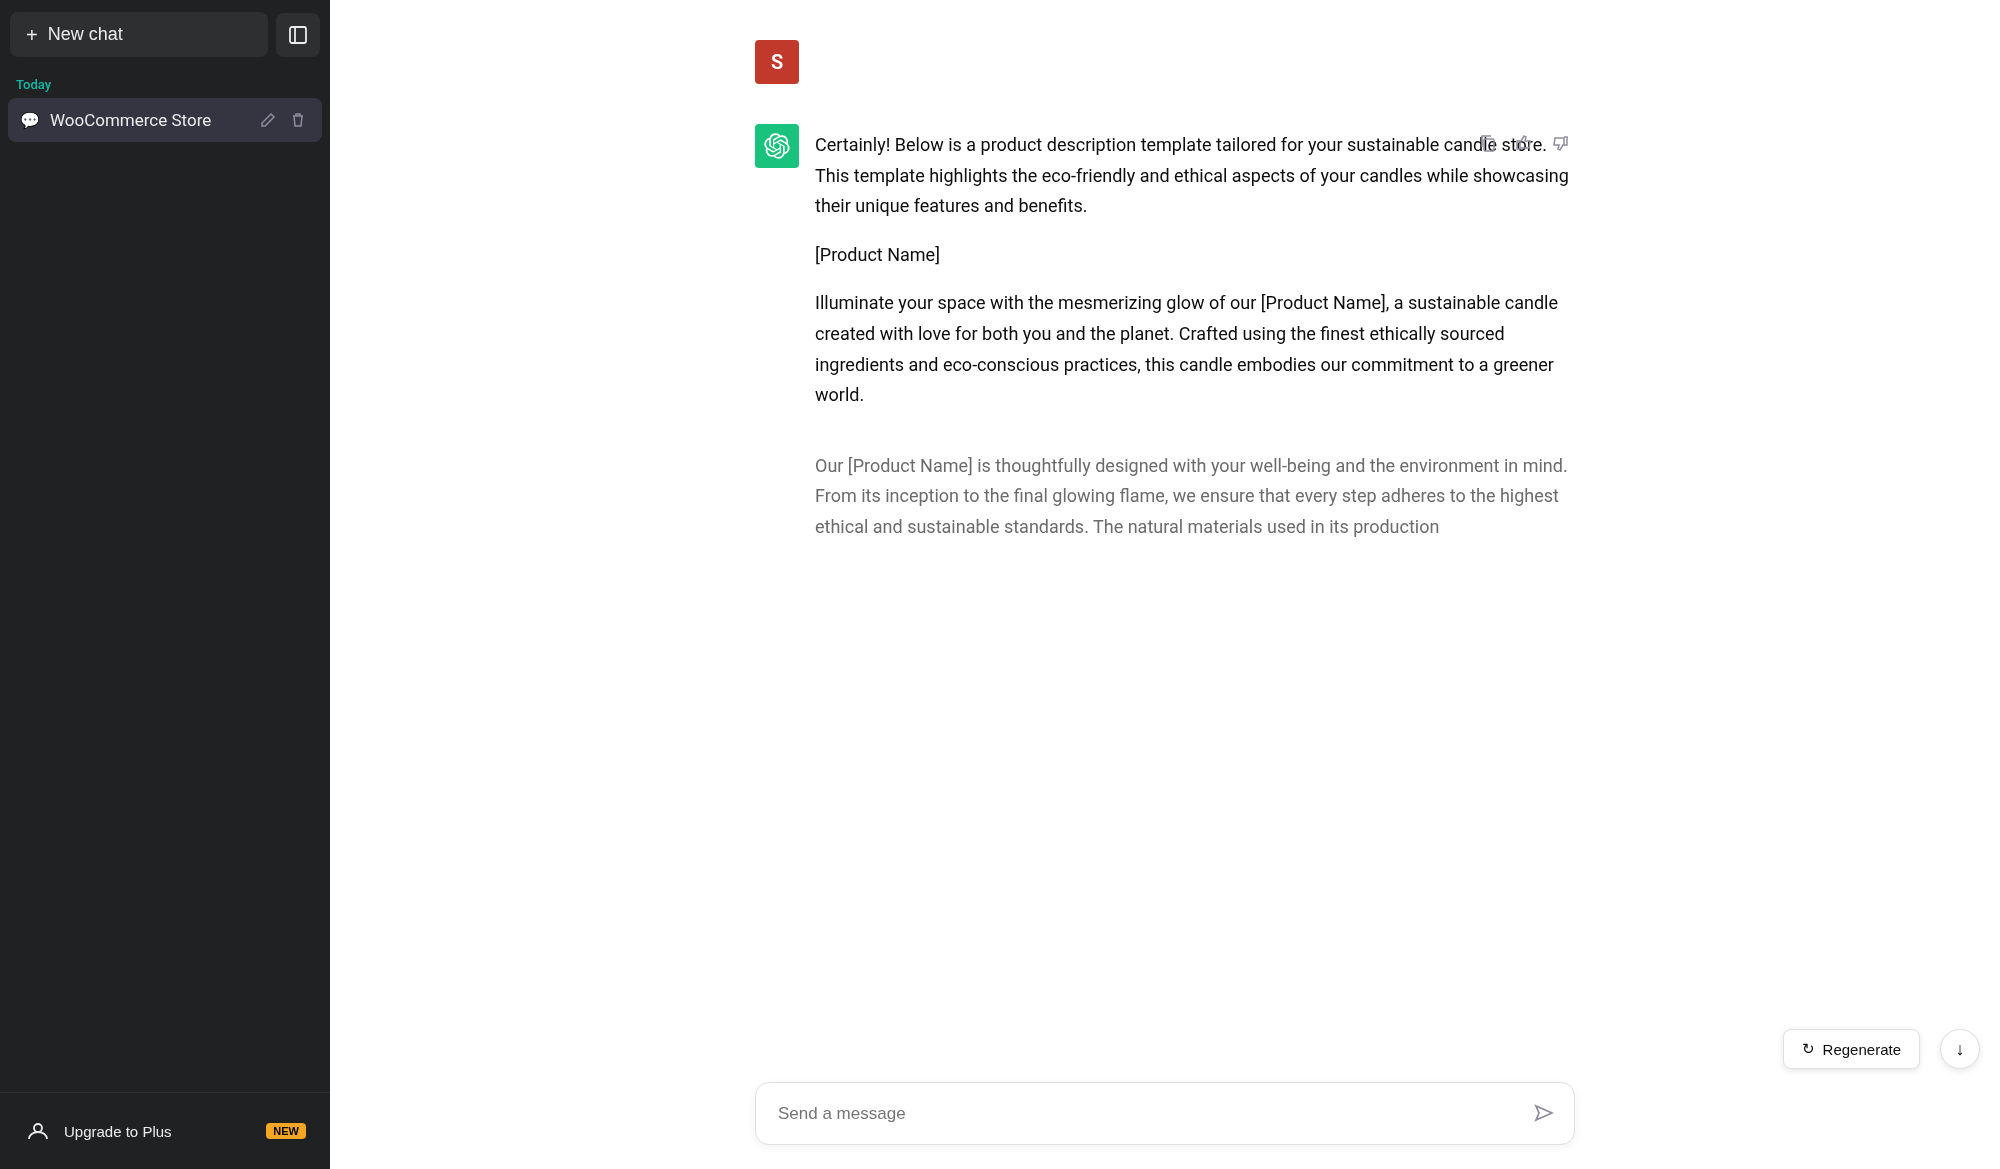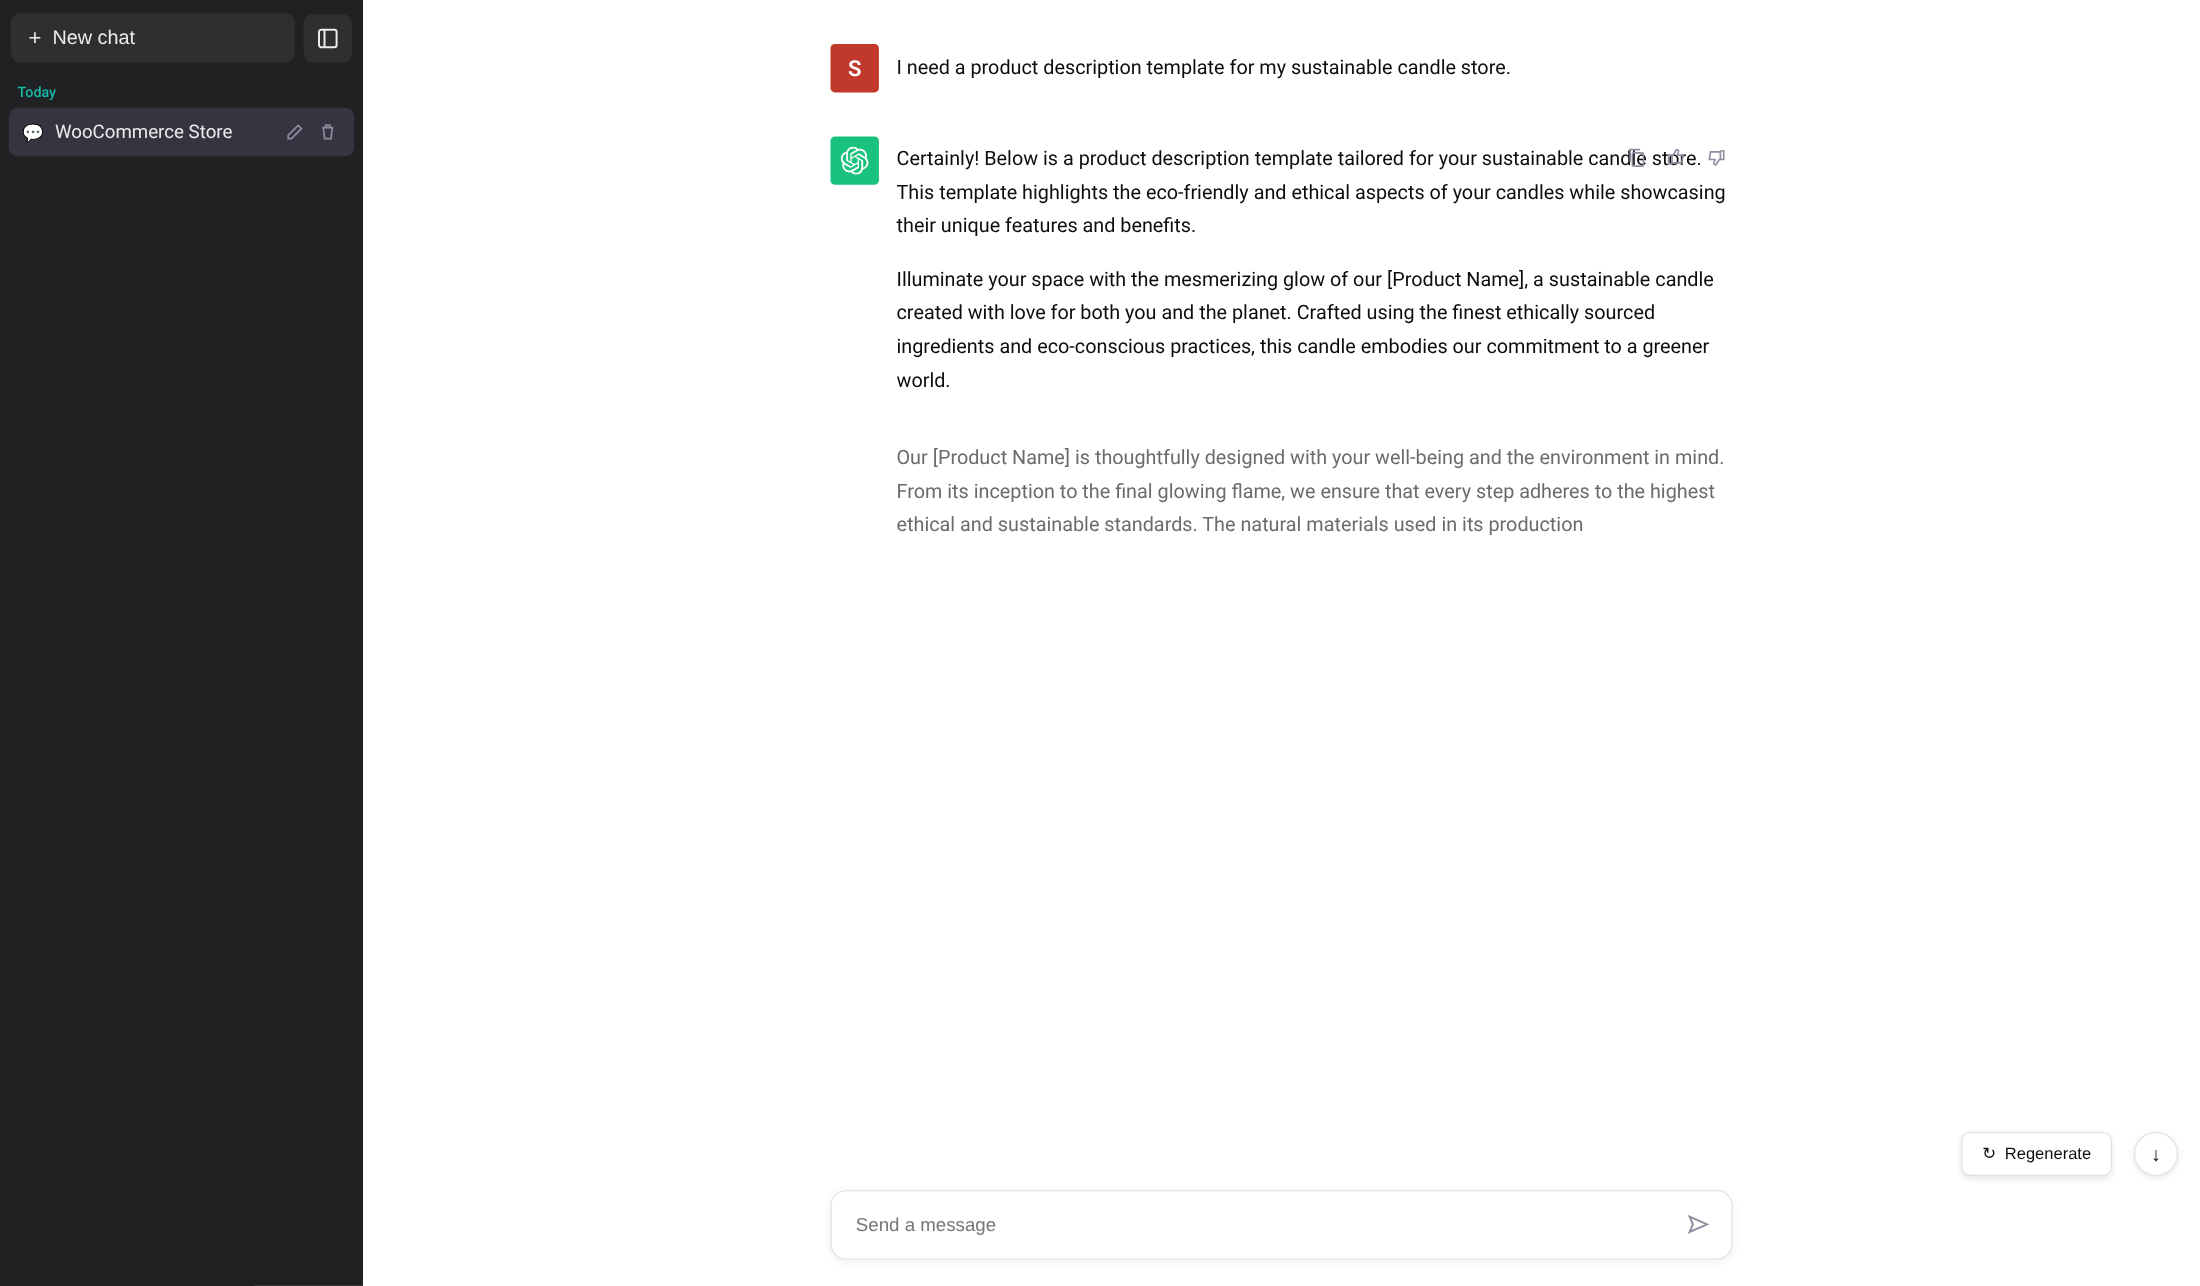--- a/index.html
+++ b/index.html
@@ -392,41 +392,53 @@
       <button class="chat-item-action-btn">
         <svg width="16" height="16" viewBox="0 0 16 16" fill="none" stroke="currentColor" stroke-width="1.5">
           <path d="M3 4H13"></path>
           <path d="M6 4V2H10V4"></path>
           <path d="M4 4L5 14H11L12 4"></path>
         </svg>
       </button>
     </div>
   </div>
 
+  <div id="sidebar-footer">
+    <button id="upgrade-btn">
+      <span class="upgrade-icon">
+        <svg width="22" height="22" viewBox="0 0 22 22" fill="none" stroke="#ececec" stroke-width="1.8">
+          <circle cx="11" cy="8" r="4"></circle>
+          <path d="M2 19c0-4 4-7 9-7s9 3 9 7"></path>
+        </svg>
+      </span>
+      <span>Upgrade to Plus</span>
+      <span class="new-badge">NEW</span>
+    </button>
+  </div>
 </div>
 
 <div id="main">
   <div id="chat-area">
     <div class="message-wrapper">
 
       <div class="user-message">
         <div class="user-avatar">
           <span>S</span>
         </div>
-        <div class="user-message-text">I need a product description template for my sustainable candle store.</div>
       </div>
 
       <div class="ai-message">
         <div class="ai-avatar">
           <svg viewBox="0 0 41 41" xmlns="http://www.w3.org/2000/svg">
             <path d="M37.532 16.87a9.963 9.963 0 00-.856-8.184 10.078 10.078 0 00-10.855-4.835 9.964 9.964 0 00-7.505-3.348 10.079 10.079 0 00-9.612 6.977 9.967 9.967 0 00-6.664 4.834 10.08 10.08 0 001.24 11.817 9.965 9.965 0 00.856 8.185 10.079 10.079 0 0010.855 4.835 9.965 9.965 0 007.504 3.347 10.078 10.078 0 009.617-6.981 9.967 9.967 0 006.663-4.834 10.079 10.079 0 00-1.243-11.813zM22.498 37.886a7.474 7.474 0 01-4.799-1.735c.061-.033.168-.091.237-.134l7.964-4.6a1.294 1.294 0 00.655-1.134V19.054l3.366 1.944a.12.12 0 01.066.092v9.299a7.505 7.505 0 01-7.49 7.496zM6.392 31.006a7.471 7.471 0 01-.894-5.023c.06.036.162.099.237.141l7.964 4.6a1.297 1.297 0 001.308 0l9.724-5.614v3.888a.12.12 0 01-.048.103l-8.051 4.649a7.504 7.504 0 01-10.24-2.744zM4.297 13.62A7.469 7.469 0 018.2 10.333c0 .068-.004.19-.004.274v9.201a1.294 1.294 0 00.654 1.132l9.723 5.614-3.366 1.944a.12.12 0 01-.114.012L7.044 23.86a7.504 7.504 0 01-2.747-10.24zm27.658 6.437l-9.724-5.615 3.367-1.943a.121.121 0 01.114-.012l8.048 4.648a7.498 7.498 0 01-1.158 13.528v-9.476a1.293 1.293 0 00-.647-1.13zm3.35-5.043c-.059-.037-.162-.099-.236-.141l-7.965-4.6a1.298 1.298 0 00-1.308 0l-9.723 5.614v-3.888a.12.12 0 01.048-.103l8.05-4.645a7.497 7.497 0 0111.135 7.763zm-21.063 6.929l-3.367-1.944a.12.12 0 01-.065-.092v-9.299a7.497 7.497 0 0112.293-5.756 6.94 6.94 0 00-.236.134l-7.965 4.6a1.294 1.294 0 00-.654 1.132l-.006 11.225zm1.829-3.943l4.33-2.501 4.332 2.497v4.998l-4.331 2.5-4.331-2.5V18z"></path>
           </svg>
         </div>
         <div class="ai-message-content">
           <p>Certainly! Below is a product description template tailored for your sustainable candle store. This template highlights the eco-friendly and ethical aspects of your candles while showcasing their unique features and benefits.</p>
+          <p class="product-name">[Product Name]</p>
           <p>Illuminate your space with the mesmerizing glow of our [Product Name], a sustainable candle created with love for both you and the planet. Crafted using the finest ethically sourced ingredients and eco-conscious practices, this candle embodies our commitment to a greener world.</p>
           <p class="faded-text">Our [Product Name] is thoughtfully designed with your well-being and the environment in mind. From its inception to the final glowing flame, we ensure that every step adheres to the highest ethical and sustainable standards. The natural materials used in its production</p>
         </div>
         <div class="ai-message-actions">
           <button class="ai-action-btn" title="Copy">
             <svg width="18" height="18" viewBox="0 0 18 18" fill="none" stroke="currentColor" stroke-width="1.5">
               <rect x="5" y="5" width="10" height="12" rx="1"></rect>
               <path d="M3 13V2h9"></path>
             </svg>
           </button>

